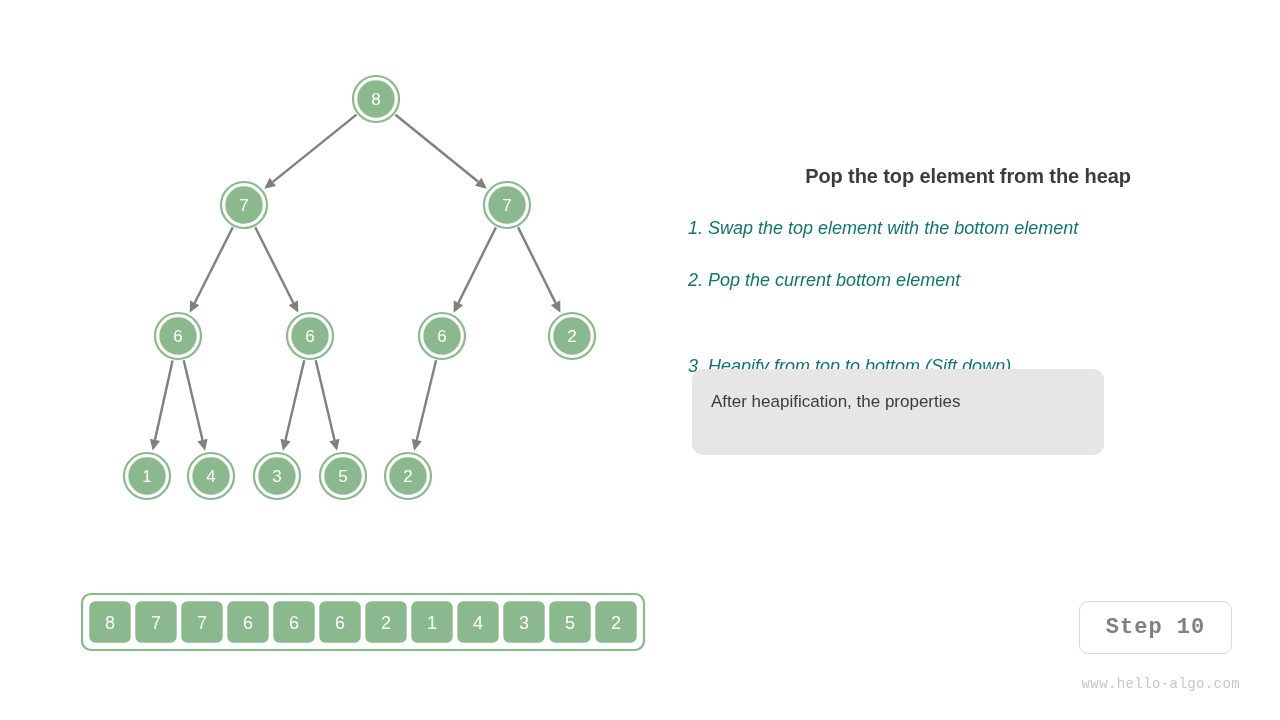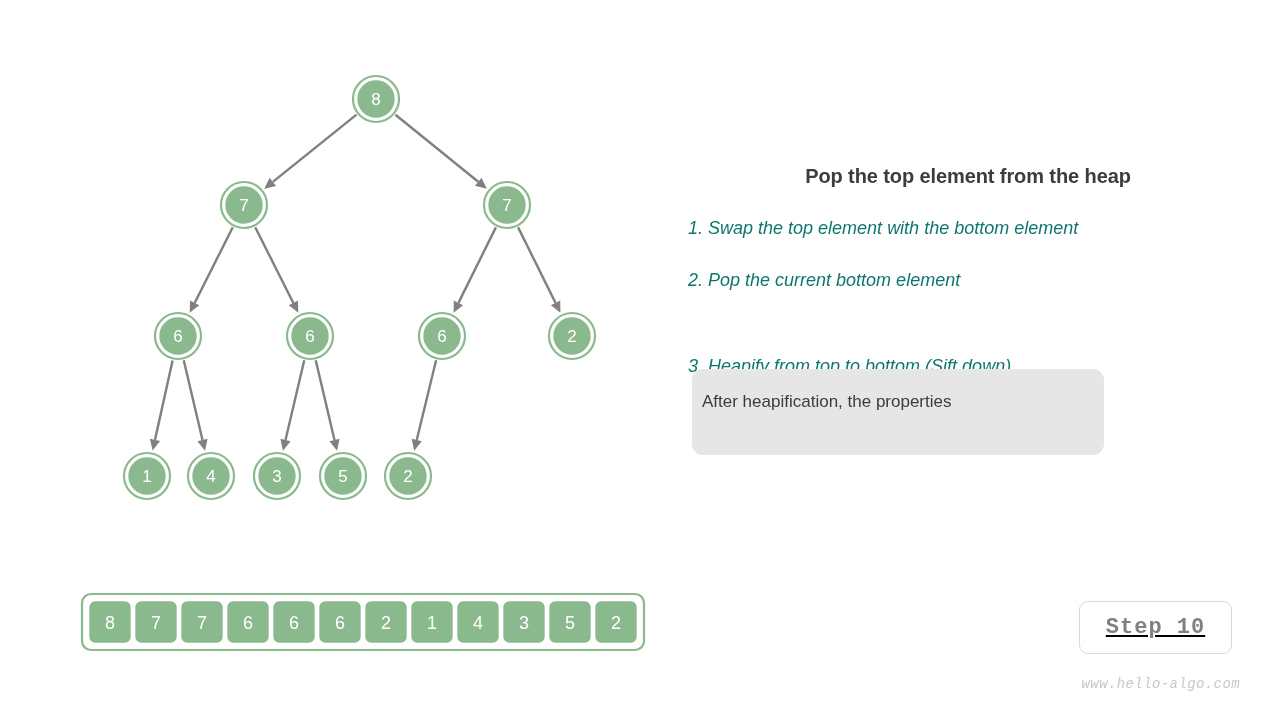--- a/index.html
+++ b/index.html
@@ -82,21 +82,21 @@
 
   .note-box {
     position: absolute;
     left: 4px;
     top: 204px;
     width: 412px;
     height: 86px;
     background: #e6e6e6;
     border-radius: 11px;
     box-sizing: border-box;
-    padding: 18px 0 0 10px;
+    padding: 18px 0 0 19px;
   }
   .note-line {
     font-size: 17px;
     color: #3c3c3c;
     line-height: 29px;
     white-space: nowrap;
   }
 
   
   #array-svg {
@@ -131,38 +131,36 @@
     top: 601px;
     width: 153px;
     height: 53px;
     border: 1.6px solid #d9d9d9;
     border-radius: 9px;
     box-sizing: border-box;
     display: flex;
     align-items: center;
     justify-content: center;
     background: #ffffff;
-    text-decoration: underline;
   }
   .step-badge-text {
     font-family: "Liberation Mono", monospace;
     font-size: 22px;
     font-weight: bold;
     color: #808080;
     letter-spacing: 1px;
   }
   .watermark {
     position: absolute;
     right: 40px;
     top: 676px;
     font-family: "Liberation Mono", monospace;
     font-size: 14px;
     color: #c8c8c8;
     letter-spacing: 0.4px;
-    font-style: italic;
   }
 </style>
 </head>
 <body>
 
 <svg id="tree-svg" viewBox="0 0 700 560" xmlns="http://www.w3.org/2000/svg">
   <g id="tree-edges">
       <line x1="356.5071272888845" y1="114.6533674801382" x2="272.84945161245093" y2="181.83301612939545" class="edge-line"></line>
       <polygon points="264.2725876195601,188.72049782065625 269.5935511765822,177.77849860548343 276.1053520483197,185.88753365330746" class="edge-head"></polygon>
       <line x1="395.43457615412603" y1="114.72568757509434" x2="478.2368272918935" y2="181.7259823888604" class="edge-line"></line>

